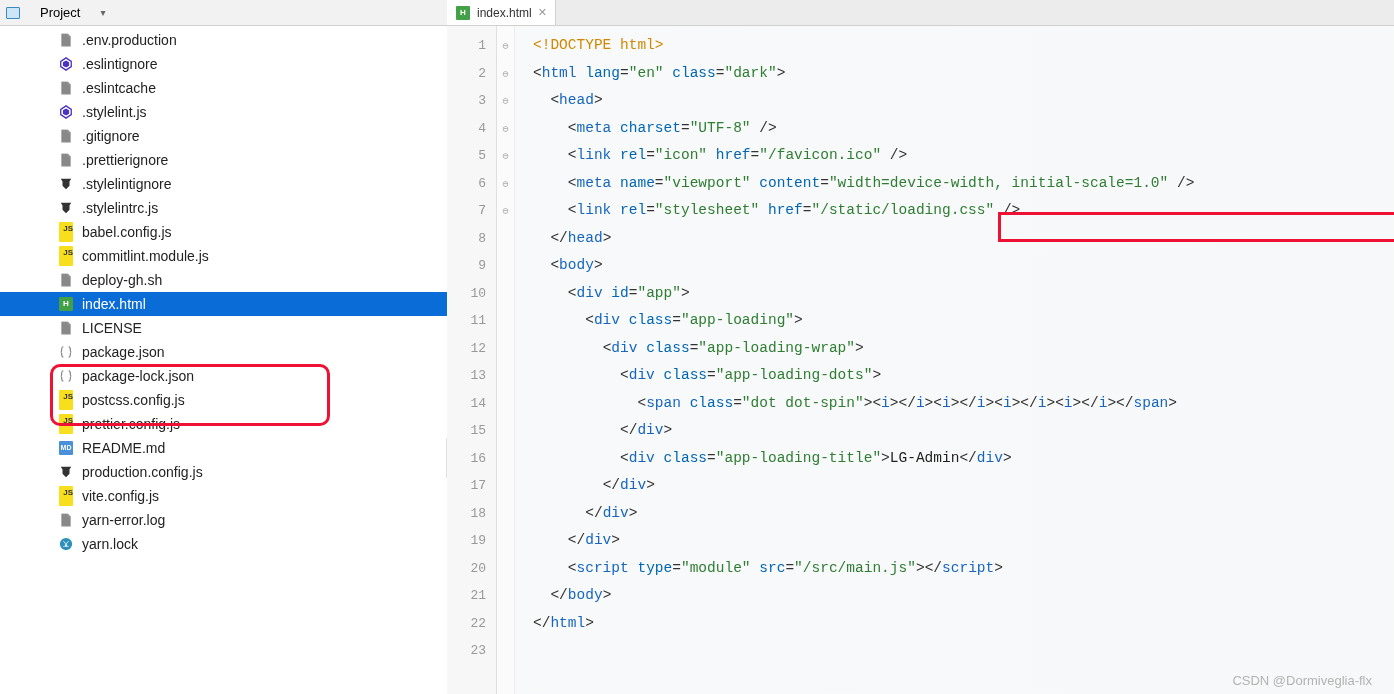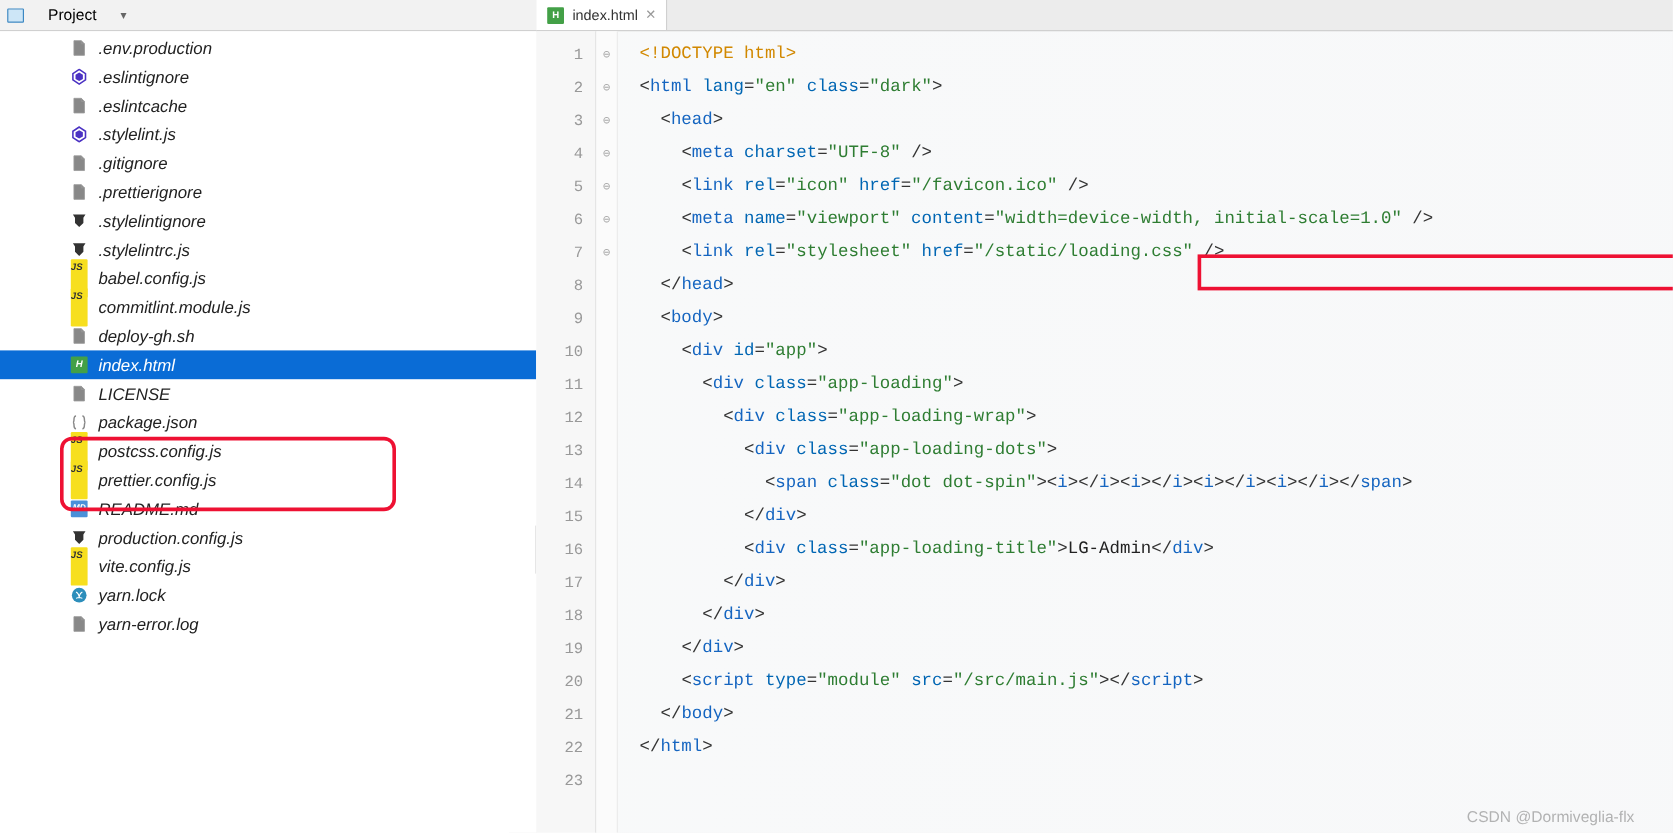--- a/index.html
+++ b/index.html
@@ -24,36 +24,36 @@
     .topbar-left { display: flex; align-items: center; gap: 20px; }
     .project-icon { width: 14px; height: 12px; border: 1px solid #3b88c3; background: linear-gradient(#cde6f7,#cde6f7); border-radius: 1px; }
     .dd { font-size: 10px; color: #666; }
     .toolbar-gap { flex: 1; }
     .tb-icon {
       width: 20px; height: 20px; display: flex; align-items: center; justify-content: center;
       color: #555; font-size: 14px;
     }
     .tb-icon svg { stroke: #555; fill: none; }
     .main { display: flex; height: 668px; }
-    .sidebar { width: 447px; background: #fff; overflow: hidden; position: relative; font-style: italic; }
+    .sidebar { width: 447px; background: #fff; overflow: hidden; position: relative; }
     .file-list { margin-top: 2px; }
     .file-item {
       display: flex; align-items: center; gap: 8px;
       padding: 4px 0 4px 58px;
       font-size: 14px;
       color: #222;
       white-space: nowrap;
     }
     .file-item.selected {
       background: #0a6cd6;
       color: #fff;
     }
     .file-icon { width: 16px; height: 16px; display: flex; align-items: center; justify-content: center; flex-shrink: 0; }
     .icon-file { fill: #888; }
-    .icon-js { background: #f7df1e; width: 14px; height: 32px; font-size: 8px; font-weight: bold; text-align: left; line-height: 14px; color: #333; border-radius: 1px; }
+    .icon-js { background: #f7df1e; width: 14px; height: 20px; font-size: 8px; font-weight: bold; text-align: right; line-height: 14px; color: #333; border-radius: 1px; }
     .icon-md { background: #4a90d9; width: 14px; height: 14px; font-size: 7px; font-weight: bold; text-align: center; line-height: 14px; color: #fff; border-radius: 1px; }
     .icon-html {
       background: linear-gradient(135deg,#43a047,#43a047);
       width: 14px; height: 14px; font-size: 8px; font-weight: bold;
       text-align: center; line-height: 14px; color: #fff; border-radius: 1px;
       position: relative;
     }
     .icon-eslint { width: 14px; height: 14px; }
     .icon-stylelint { width: 14px; height: 14px; }
     .icon-yarn { width: 14px; height: 14px; }
@@ -122,21 +122,21 @@
     .c-doctype { color: #d18800; }
     .c-text { color: #222; }
     .red-box-2 {
       position: absolute;
       border: 3px solid #e13;
       left: 551px; top: 186px; width: 610px; height: 30px;
       pointer-events: none;
     }
     .watermark {
       position: absolute;
-      right: 32px; bottom: 6px;
+      right: 22px; bottom: 6px;
       color: rgba(120,120,120,0.55);
       font-size: 13px;
     }
     .div-border { border-left: 3px solid #e0e0e0; position: absolute; left: 446px; top: 412px; height: 40px; width: 3px; }
   </style>
 </head>
 <body>
 
 <div class="topbar">
   <div class="topbar-left">
@@ -284,20 +284,28 @@
         <div class="file-item">
           <span class="file-icon">
             <svg class="icon-json" viewBox="0 0 16 16">
               <path d="M5 2c-2 0-2 2-2 4s-1 2-1 2 1 0 1 2 0 4 2 4M11 2c2 0 2 2 2 4s1 2 1 2-1 0-1 2 0 4-2 4" stroke="#888" stroke-width="1.4" fill="none"></path>
             </svg>
           </span>
           <span>package.json</span>
         </div>
         <div class="file-item">
           <span class="file-icon">
+            <svg class="icon-json" viewBox="0 0 16 16">
+              <path d="M5 2c-2 0-2 2-2 4s-1 2-1 2 1 0 1 2 0 4 2 4M11 2c2 0 2 2 2 4s1 2 1 2-1 0-1 2 0 4-2 4" stroke="#888" stroke-width="1.4" fill="none"></path>
+            </svg>
+          </span>
+          <span>package-lock.json</span>
+        </div>
+        <div class="file-item">
+          <span class="file-icon">
             <span class="icon-js">JS</span>
           </span>
           <span>postcss.config.js</span>
         </div>
         <div class="file-item">
           <span class="file-icon">
             <span class="icon-js">JS</span>
           </span>
           <span>prettier.config.js</span>
         </div>
@@ -313,38 +321,38 @@
               <path d="M2 2h12l-2 3v5l-4 4-4-4V5z" fill="#333"></path>
             </svg>
           </span>
           <span>production.config.js</span>
         </div>
         <div class="file-item">
           <span class="file-icon">
             <span class="icon-js">JS</span>
           </span>
           <span>vite.config.js</span>
+        </div>
+        <div class="file-item">
+          <span class="file-icon">
+            <svg viewBox="0 0 16 16" width="14" height="14">
+              <path class="icon-file" d="M3 1h7l3 3v11H3z" fill="#ddd" stroke="#999" stroke-width="0.8"></path>
+              <path d="M10 1v3h3" fill="none" stroke="#999" stroke-width="0.8"></path>
+            </svg>
+          </span>
+          <span>yarn-error.log</span>
         </div>
         <div class="file-item">
           <span class="file-icon">
             <svg class="icon-yarn" viewBox="0 0 16 16">
               <circle cx="8" cy="8" r="7" fill="#2c8ebb"></circle>
               <path d="M5 5c2 1 3 3 3 6M11 5c-2 1-3 3-3 6M5 11c2-1 4-1 6 0" stroke="#fff" stroke-width="1" fill="none"></path>
             </svg>
           </span>
           <span>yarn.lock</span>
-        </div>
-        <div class="file-item">
-          <span class="file-icon">
-            <svg viewBox="0 0 16 16" width="14" height="14">
-              <path class="icon-file" d="M3 1h7l3 3v11H3z" fill="#ddd" stroke="#999" stroke-width="0.8"></path>
-              <path d="M10 1v3h3" fill="none" stroke="#999" stroke-width="0.8"></path>
-            </svg>
-          </span>
-          <span>yarn-error.log</span>
         </div>
       </div>
     <div class="red-box-1"></div>
     <div class="div-border"></div>
   </div>
 
   <div class="editor-area">
     <div class="tabs">
       <div class="tab">
         <span class="file-icon">

